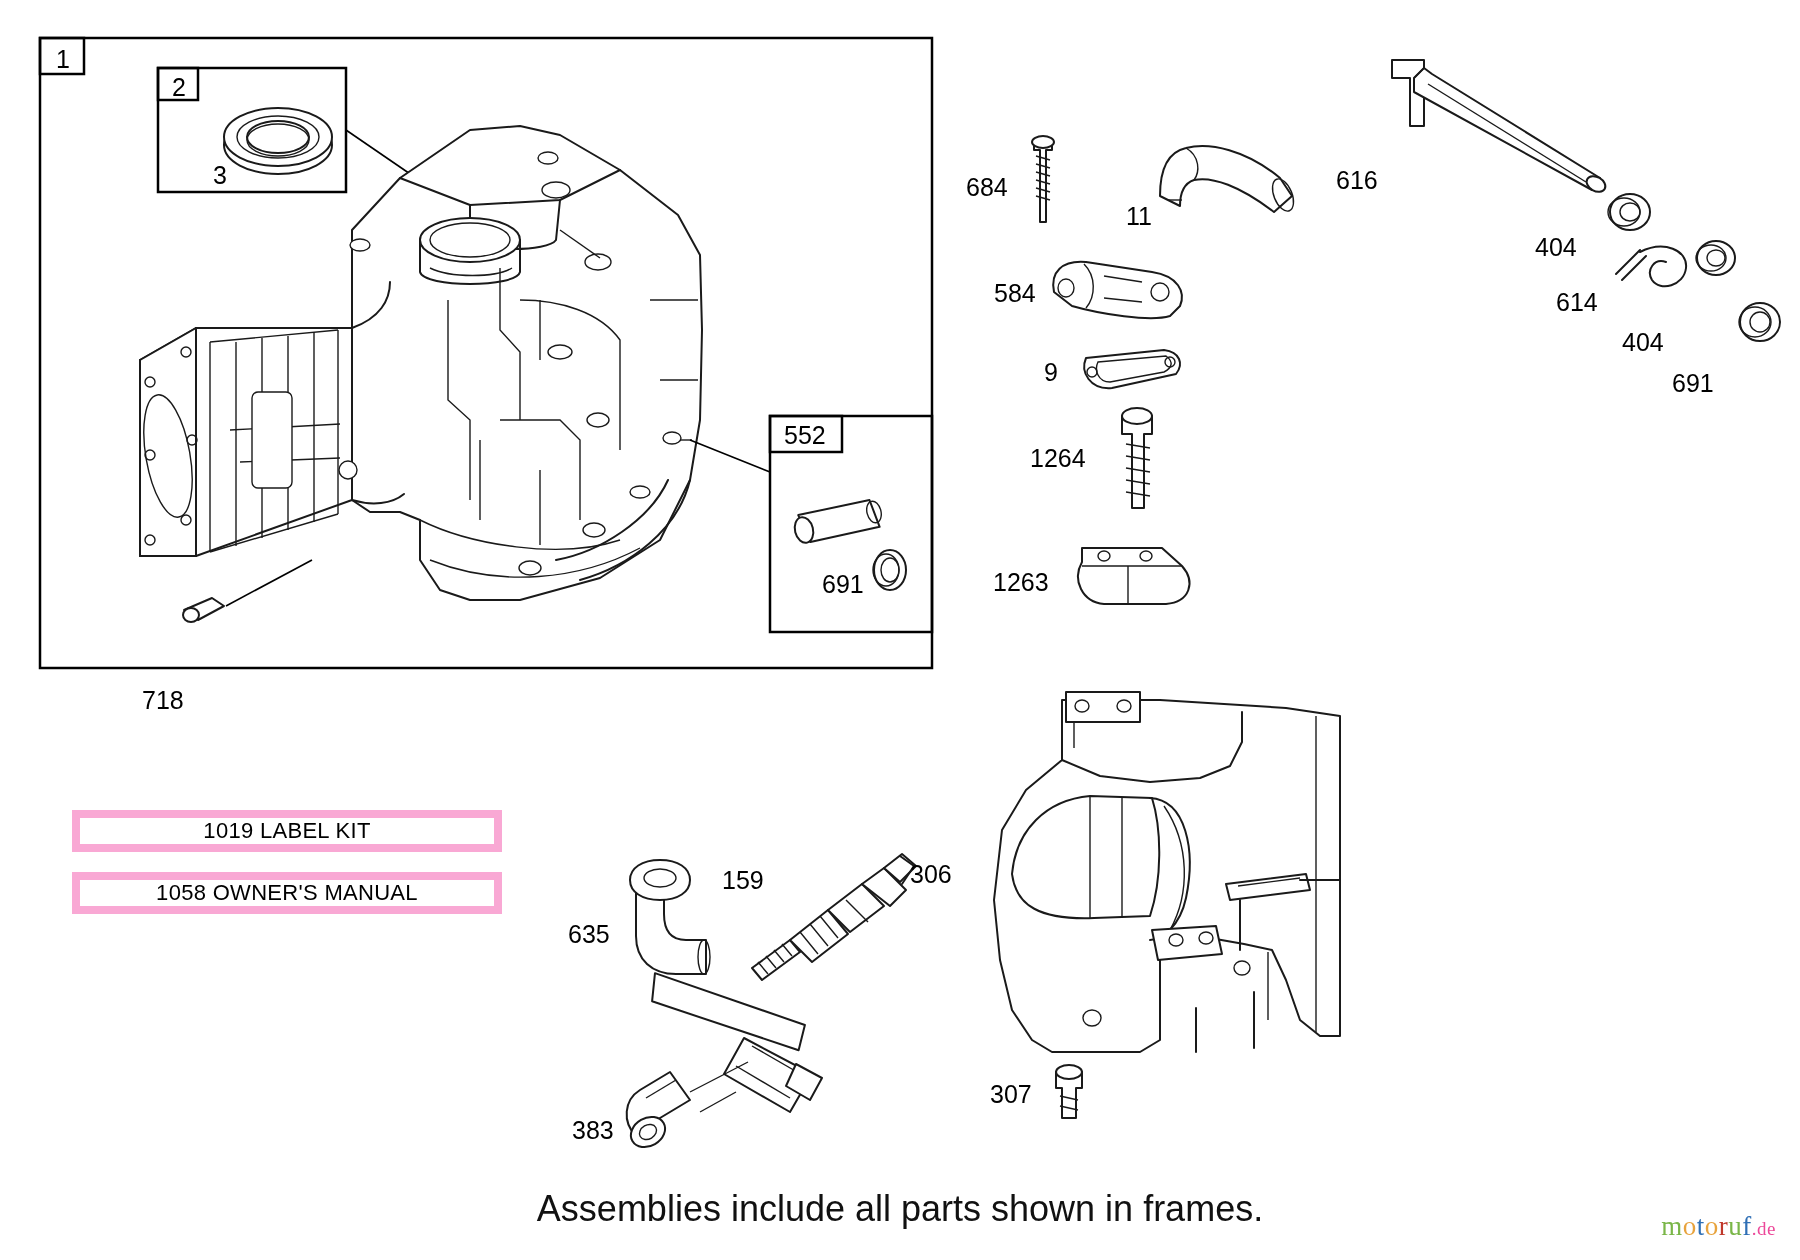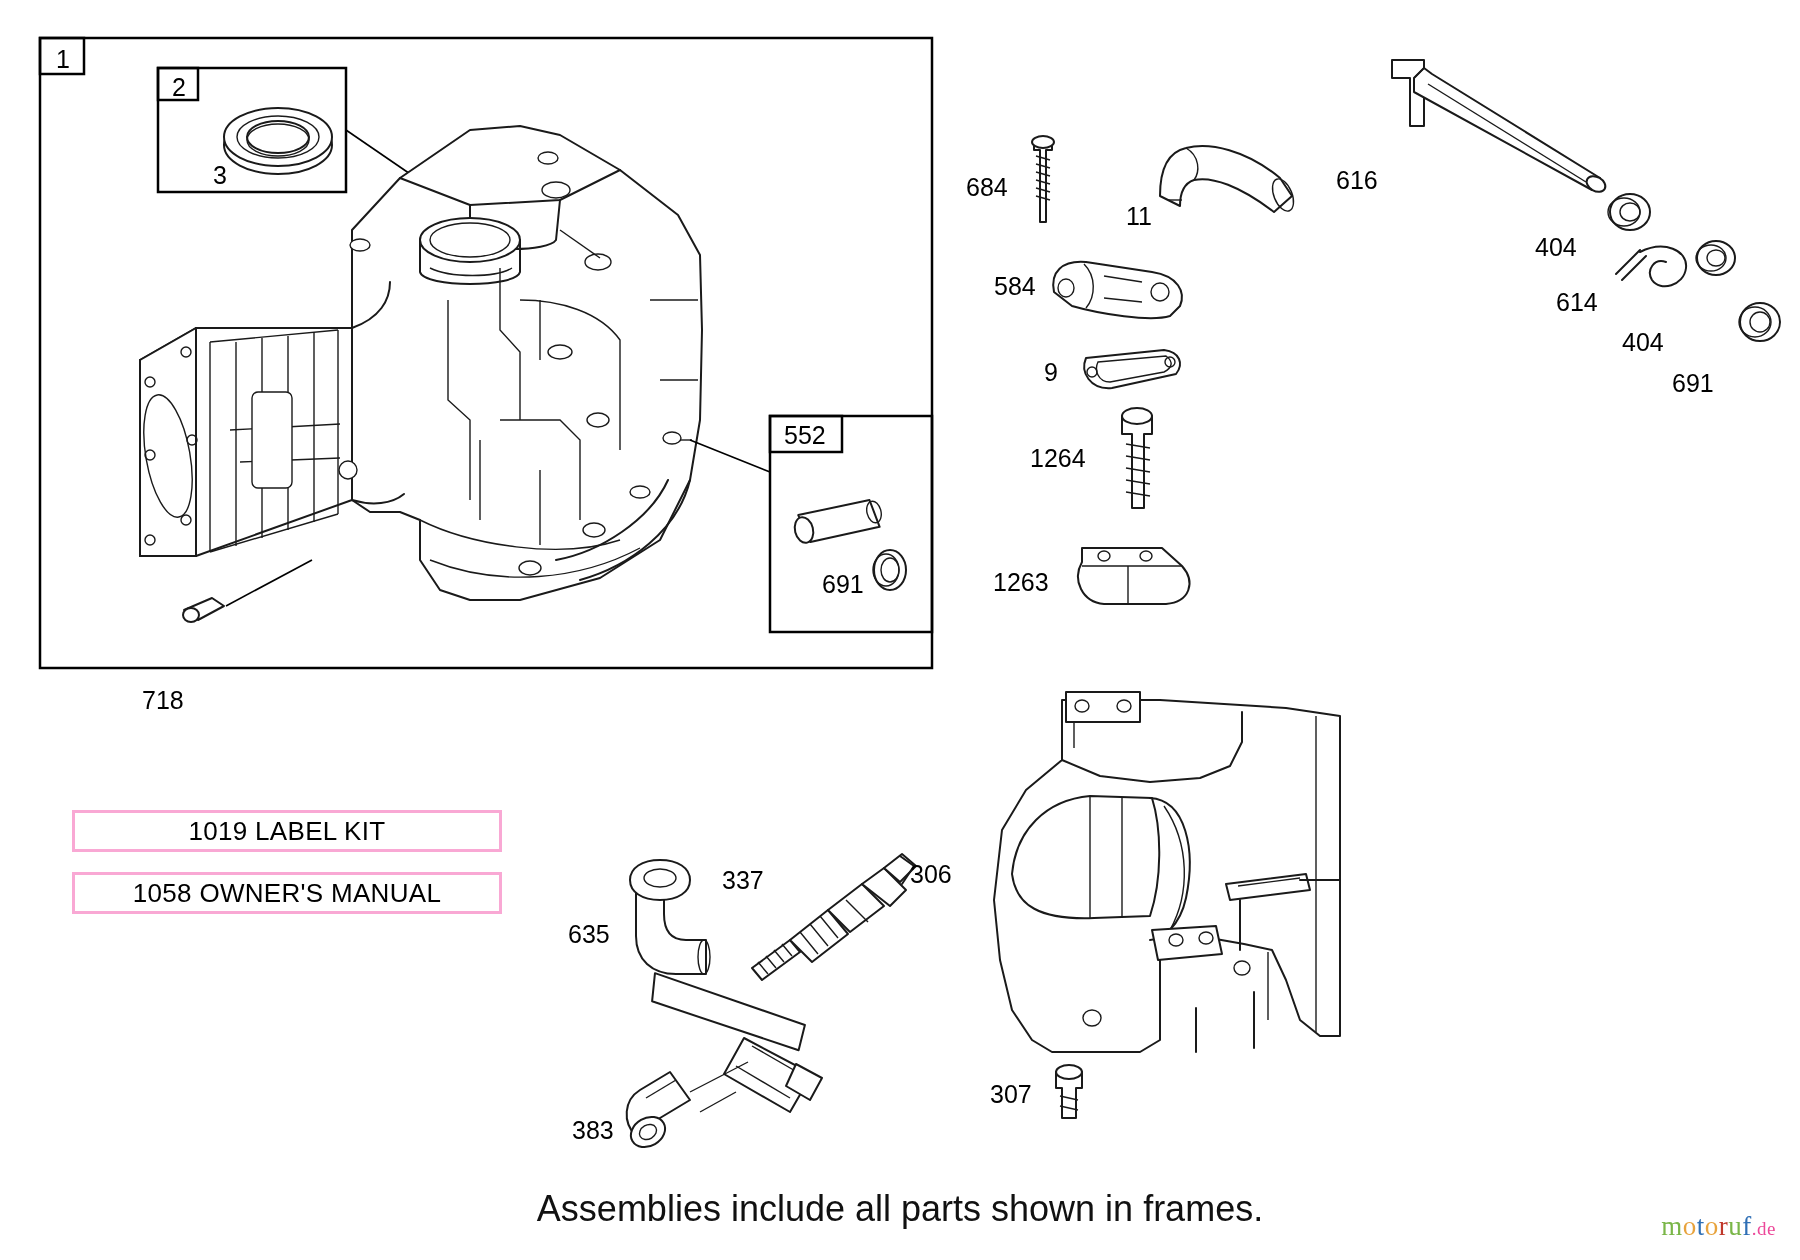--- a/index.html
+++ b/index.html
@@ -23,24 +23,24 @@
   }
   .boxlbl{
     position:absolute;
     font-family:"Liberation Sans", sans-serif;
     font-size:25px;
     color:#000;
     white-space:nowrap;
   }
   .kitbox{
     position:absolute;
-    border:3px solid #f9a8d4;
+    border:8px solid #f9a8d4;
     box-sizing:border-box;
     display:flex;align-items:center;justify-content:center;
-    font-size:26px;
+    font-size:22px;
     letter-spacing:.3px;
   }
   .caption{
     position:absolute;
     left:0;width:1800px;
     text-align:center;
     font-size:36px;
     color:#111;
   }
   .wm{
@@ -289,32 +289,32 @@
 
 <div class="boxlbl" style="left:56px;top:45px;">1</div>
 <div class="boxlbl" style="left:172px;top:73px;">2</div>
 <div class="boxlbl" style="left:784px;top:421px;text-align:right;">552</div>
 
 <div class="lbl" style="left:213px;top:163px;">3</div>
 <div class="lbl" style="left:142px;top:688px;">718</div>
 <div class="lbl" style="left:822px;top:572px;">691</div>
 <div class="lbl" style="left:966px;top:175px;">684</div>
 <div class="lbl" style="left:1126px;top:164px;margin-top:40px;">11</div>
-<div class="lbl" style="left:994px;top:274px;">584</div>
+<div class="lbl" style="left:994px;top:281px;">584</div>
 <div class="lbl" style="left:1044px;top:360px;">9</div>
 <div class="lbl" style="left:1030px;top:446px;">1264</div>
 <div class="lbl" style="left:993px;top:570px;">1263</div>
 <div class="lbl" style="left:1336px;top:168px;">616</div>
 <div class="lbl" style="left:1535px;top:235px;">404</div>
 <div class="lbl" style="left:1556px;top:290px;">614</div>
 <div class="lbl" style="left:1622px;top:330px;">404</div>
 <div class="lbl" style="left:1672px;top:371px;">691</div>
 <div class="lbl" style="left:910px;top:862px;">306</div>
 <div class="lbl" style="left:990px;top:1082px;">307</div>
-<div class="lbl" style="left:722px;top:868px;">337</div>
+<div class="lbl" style="left:722px;top:868px;">159</div>
 <div class="lbl" style="left:568px;top:922px;">635</div>
 <div class="lbl" style="left:572px;top:1118px;">383</div>
 
 <div class="kitbox" style="left:72px;top:810px;width:430px;height:42px;">1019 LABEL KIT</div>
 <div class="kitbox" style="left:72px;top:872px;width:430px;height:42px;">1058 OWNER'S MANUAL</div>
 
 <div class="caption" style="top:1188px;text-align:center;">Assemblies include all parts shown in frames.</div>
 
 <div class="wm">
   <span class="m">m</span><span class="o">o</span><span class="t">t</span><span class="o">o</span><span class="r">r</span><span class="u">u</span><span class="f">f</span><span class="de">.de</span>

